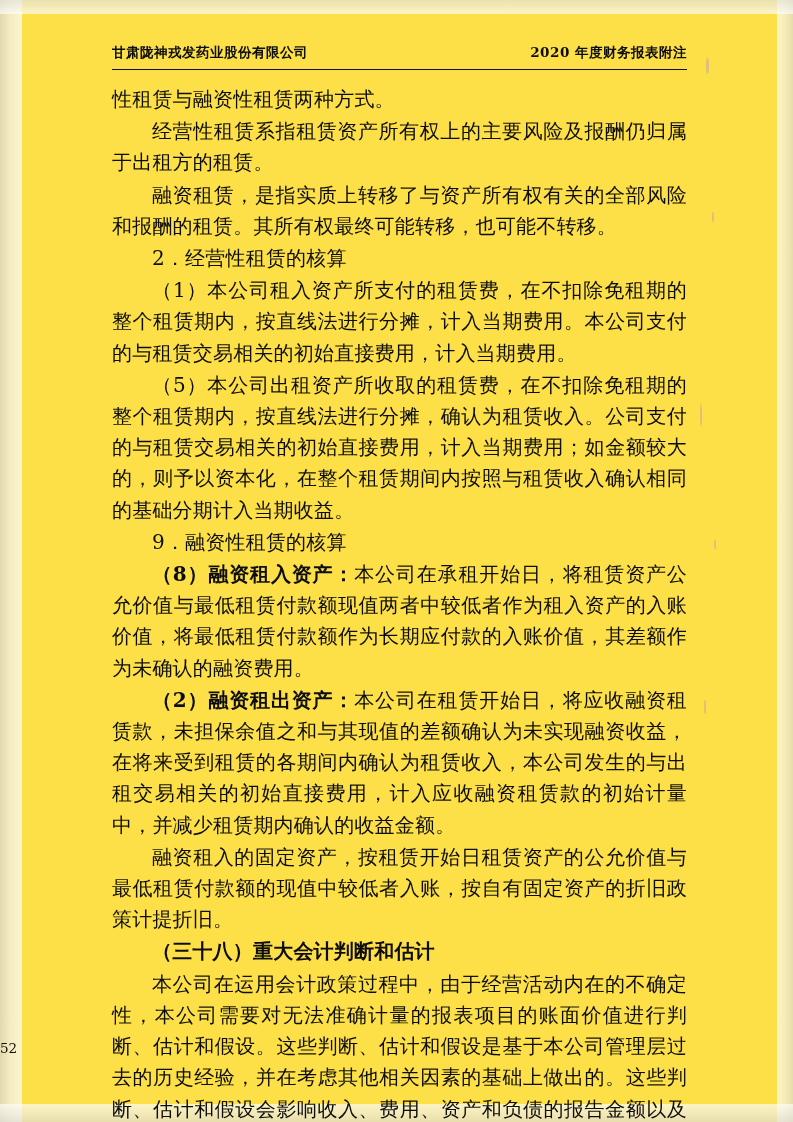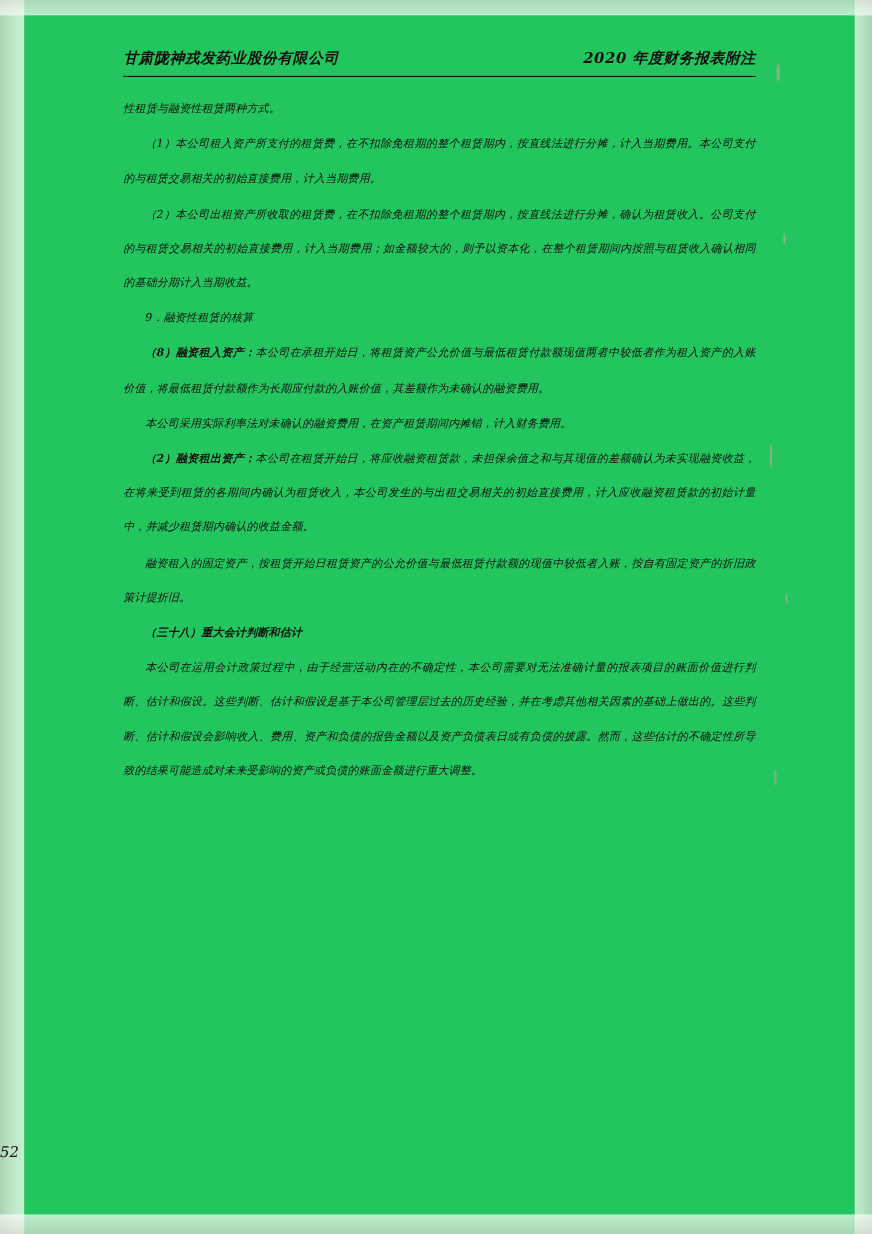--- a/index.html
+++ b/index.html
@@ -11,22 +11,21 @@
     width: 793px;
     height: 1122px;
     font-family: "DejaVu Serif", "Liberation Serif", serif;
     color: #0d0d0d;
     position: relative;
     overflow: hidden;
   }
   .page {
     position: absolute;
     inset: 0;
-    background: #22c55e;
-    font-style: italic;
+    background: #fde047;
   }
   
   .scan-edge-left {
     position: absolute;
     top: 0; left: 0;
     width: 22px; height: 100%;
     background: linear-gradient(to right, #d8d6d0 0%, #f1efe9 45%, #fdfdfb 100%);
     opacity: .75;
   }
   .scan-edge-right {
@@ -76,21 +75,21 @@
   .header-left { white-space: nowrap; }
   .header-right { white-space: nowrap; }
   .header-rule {
     border-top: 1.1px solid #111;
     margin-top: 1px;
     margin-bottom: 14px;
   }
 
   .body-text p {
     margin: 0 0 1px 0;
-    font-size: 10px;
+    font-size: 20px;
     line-height: 31.2px;
     text-align: justify;
     text-justify: inter-ideograph;
     letter-spacing: .2px;
   }
   .indent { text-indent: 2em; }
   .noindent { text-indent: 0; }
   .section-heading {
     font-weight: bold;
     text-indent: 2em;
@@ -125,25 +124,27 @@
   <div class="content">
 
     <div class="header-row">
       <div class="header-left">甘肃陇神戎发药业股份有限公司</div>
       <div class="header-right">2020 年度财务报表附注</div>
     </div>
     <div class="header-rule"></div>
 
     <div class="body-text">
       <p class="noindent">性租赁与融资性租赁两种方式。</p>
+      <p class="indent">经营性租赁系指租赁资产所有权上的主要风险及报酬仍归属于出租方的租赁。</p>
+      <p class="indent">融资租赁，是指实质上转移了与资产所有权有关的全部风险和报酬的租赁。其所有权最终可能转移，也可能不转移。</p>
+      <p class="indent">2．经营性租赁的核算</p>
       <p class="indent">（1）本公司租入资产所支付的租赁费，在不扣除免租期的整个租赁期内，按直线法进行分摊，计入当期费用。本公司支付的与租赁交易相关的初始直接费用，计入当期费用。</p>
-      <p class="indent">（2）本公司出租资产所收取的租赁费，在不扣除免租期的整个租赁期内，按直线法进行分摊，确认为租赁收入。公司支付的与租赁交易相关的初始直接费用，计入当期费用；如金额较大的，则予以资本化，在整个租赁期间内按照与租赁收入确认相同的基础分期计入当期收益。</p>
+      <p class="indent">（5）本公司出租资产所收取的租赁费，在不扣除免租期的整个租赁期内，按直线法进行分摊，确认为租赁收入。公司支付的与租赁交易相关的初始直接费用，计入当期费用；如金额较大的，则予以资本化，在整个租赁期间内按照与租赁收入确认相同的基础分期计入当期收益。</p>
       <p class="indent">9．融资性租赁的核算</p>
       <p class="indent"><span class="lead-bold">（8）融资租入资产：</span><span>本公司在承租开始日，将租赁资产公允价值与最低租赁付款额现值两者中较低者作为租入资产的入账价值，将最低租赁付款额作为长期应付款的入账价值，其差额作为未确认的融资费用。</span></p>
-      <p class="indent">本公司采用实际利率法对未确认的融资费用，在资产租赁期间内摊销，计入财务费用。</p>
       <p class="indent"><span class="lead-bold">（2）融资租出资产：</span><span>本公司在租赁开始日，将应收融资租赁款，未担保余值之和与其现值的差额确认为未实现融资收益，在将来受到租赁的各期间内确认为租赁收入，本公司发生的与出租交易相关的初始直接费用，计入应收融资租赁款的初始计量中，并减少租赁期内确认的收益金额。</span></p>
       <p class="indent">融资租入的固定资产，按租赁开始日租赁资产的公允价值与最低租赁付款额的现值中较低者入账，按自有固定资产的折旧政策计提折旧。</p>
 
       <p class="section-heading">（三十八）重大会计判断和估计</p>
       <p class="indent">本公司在运用会计政策过程中，由于经营活动内在的不确定性，本公司需要对无法准确计量的报表项目的账面价值进行判断、估计和假设。这些判断、估计和假设是基于本公司管理层过去的历史经验，并在考虑其他相关因素的基础上做出的。这些判断、估计和假设会影响收入、费用、资产和负债的报告金额以及资产负债表日或有负债的披露。然而，这些估计的不确定性所导致的结果可能造成对未来受影响的资产或负债的账面金额进行重大调整。</p>
     </div>
   </div>
 
   <div class="page-number">52</div>
 </div>

